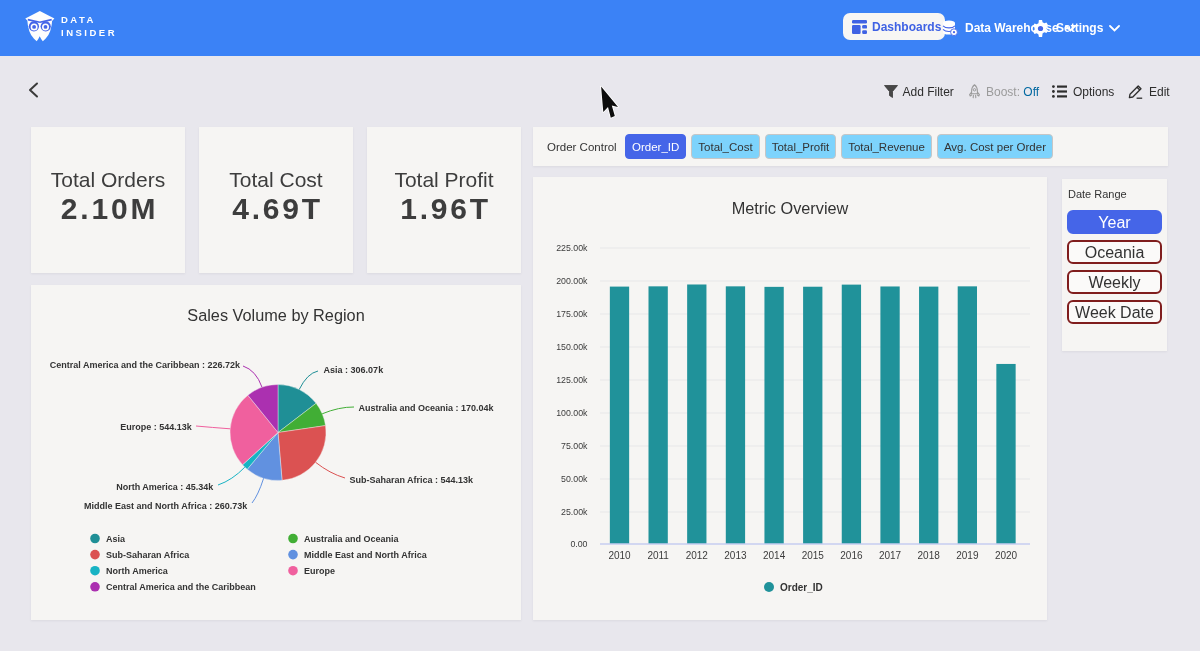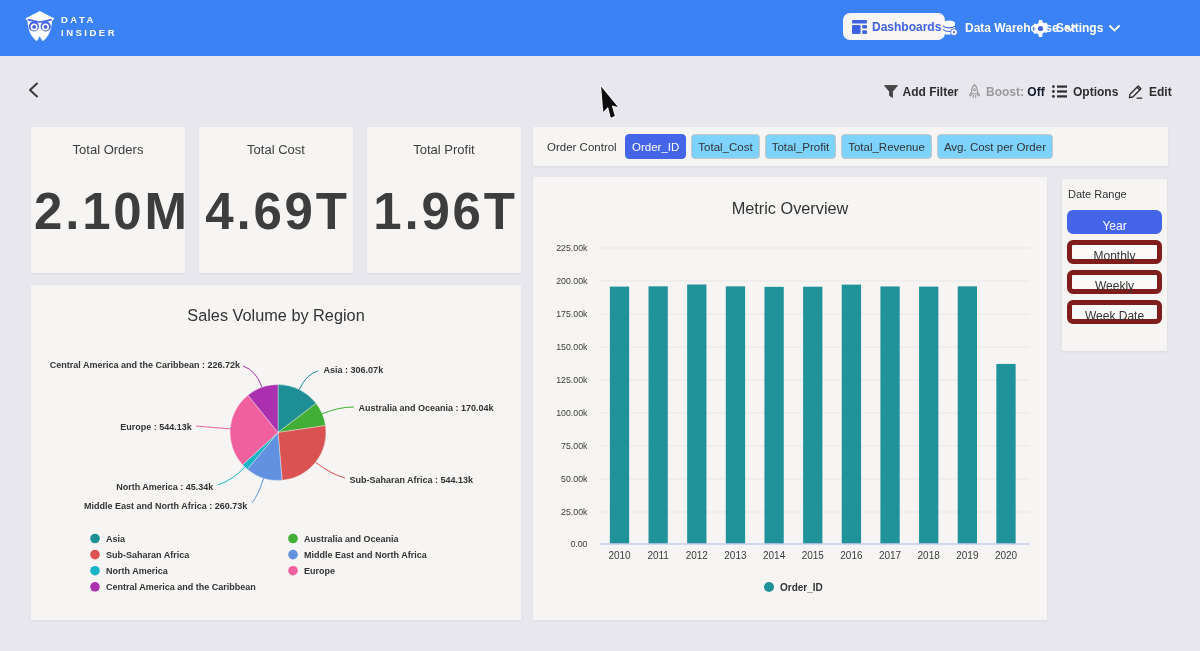--- a/index.html
+++ b/index.html
@@ -8,28 +8,28 @@
 .hdr { position:absolute; left:0; top:0; width:1200px; height:56px; background:#3b82f6; }
 .logo-txt { position:absolute; left:61px; top:13px; color:#fff; font-weight:bold; font-size:9.5px; letter-spacing:2.5px; line-height:13px; }
 .navbtn { position:absolute; left:823px; top:13px; width:102px; height:27px; background:#f7f6f4; border-radius:7px; display:flex; align-items:center;margin-left:20px; }
 .navbtn span { color:#3f62e4; font-size:12px; font-weight:bold; margin-left:5px; }
 .navitem { position:absolute; top:0; height:56px; display:flex; align-items:center; color:#fff; font-size:12px; font-weight:bold; }
 .navitem svg.ic { margin-right:7px; }
 .caret { margin-left:6px; }
 .trow { position:absolute; left:0; top:56px; width:1200px; height:69px; }
 .back { position:absolute; left:28px; top:26px; }
 .ptitle { position:absolute; left:59px; top:24px; font-size:20px; color:#333; }
-.tool { position:absolute; top:27px; height:17px; display:flex; align-items:center; font-size:12px; font-weight:bold; color:#2d2d2d; }
+.tool { position:absolute; top:27px; height:17px; display:flex; align-items:center; font-size:12px; font-weight:normal; color:#2d2d2d; }
 .card { position:absolute; background:#f6f5f3; box-shadow:0 1px 2px rgba(60,60,90,0.08); }
 .kpi { width:154px; height:146px; text-align:center; }
-.kpi .lab { margin-top:15px; font-size:13px; color:#3d3d3d; }
-.kpi .num { margin-top:25px; font-size:51px; font-weight:bold; color:#3d3d3d; letter-spacing:2.8px; text-indent:3px; }
+.kpi .lab { margin-top:41px; font-size:21px; color:#3d3d3d; }
+.kpi .num { font-size:30px; font-weight:bold; color:#3d3d3d; letter-spacing:2.8px; text-indent:3px; }
 .chip { height:25px; border:1px solid #c6c6c6; border-radius:4px; background:#7dd3fc; color:#333; font-size:11.5px; display:inline-flex; align-items:center; padding:0 6px; margin-right:5px; }
 .chip.sel { background:#4565e8; border-color:#4565e8; color:#fff; }
-.dbtn { position:absolute; left:5px; width:95px; height:24px; border:5px solid #7f1d1d; border-radius:6px; background:#fbfaf9; color:#333; font-size:12px; text-align:center; line-height:22px; }
+.dbtn { position:absolute; left:5px; width:95px; height:24px; border:2px solid #7f1d1d; border-radius:6px; background:#fbfaf9; color:#333; font-size:16px; text-align:center; line-height:22px; }
 .dbtn.sel { background:#4565e8; border-color:#4565e8; color:#fff; }
 </style>
 </head>
 <body>
 <div class="hdr">
  <svg style="position:absolute;left:24px;top:8px" width="34" height="38" viewBox="0 0 34 38">
   <path d="M3.2,11 Q3.9,25 10,30.8 L12.7,33.2 Q14.6,31 15.7,28.3 Q16.9,31 18.8,33.2 L21.5,30.8 Q27.6,25 28.3,11 Z" fill="#fdfdfd"></path>
   <path d="M1.3,10.6 L15.8,2.9 L30.4,10.4 L15.8,25.8 Z" fill="#fdfdfd"></path>
   <circle cx="9.9" cy="18.3" r="5.1" fill="#4565e8"></circle>
   <circle cx="21.7" cy="18.3" r="5.1" fill="#4565e8"></circle>
@@ -83,21 +83,21 @@
         <path d="M0.5,0.5 h13 l-5,6 v6 l-3,-2 v-4 Z" fill="#474747" stroke="#3a3a3a" stroke-width="0.8"></path>
       </svg>
   <span>Add Filter</span>
  </div>
  <div class="tool" style="left:968px;color:#9b9b9b">
   <svg width="13" height="15" viewBox="0 0 13 15" style="margin-right:5px">
    <path d="M6.5,0.8 Q9.4,3 9.4,7.2 L9.4,9.8 L3.6,9.8 L3.6,7.2 Q3.6,3 6.5,0.8 Z M3.6,8.2 L1.6,10.6 L2.2,12 L3.6,11 M9.4,8.2 L11.4,10.6 L10.8,12 L9.4,11 M5.4,11.4 L5.2,13.6 M7.6,11.4 L7.8,13.6" stroke="#9b9b9b" stroke-width="1.1" fill="none" stroke-linecap="round" stroke-linejoin="round"></path>
    <circle cx="6.5" cy="5.8" r="1.2" fill="none" stroke="#9b9b9b" stroke-width="1"></circle>
   </svg>
   <span>Boost:&nbsp;</span>
-      <span style="color:#0f172a">Off</span>
+      <span style="color:#0369a1">Off</span>
  </div>
  <div class="tool" style="left:1051.5px">
   <svg width="15" height="13" viewBox="0 0 15 13" style="margin-right:6.5px">
    <circle cx="1.4" cy="1.6" r="1.4" fill="#2d2d2d"></circle>
         <rect x="5" y="0.5" width="10" height="2.2" fill="#2d2d2d"></rect>
    <circle cx="1.4" cy="6.5" r="1.4" fill="#2d2d2d"></circle>
         <rect x="5" y="5.4" width="10" height="2.2" fill="#2d2d2d"></rect>
    <circle cx="1.4" cy="11.4" r="1.4" fill="#2d2d2d"></circle>
         <rect x="5" y="10.3" width="10" height="2.2" fill="#2d2d2d"></rect>
   </svg>
@@ -125,21 +125,21 @@
   </div>
 <div class="card" style="left:533px;top:127px;width:635px;height:39px">
  <div style="position:absolute;left:14px;top:13.5px;font-size:11.5px;color:#333">Order Control</div>
  <div style="position:absolute;left:92px;top:7px;white-space:nowrap">
   <span class="chip sel">Order_ID</span><span class="chip">Total_Cost</span><span class="chip">Total_Profit</span><span class="chip">Total_Revenue</span><span class="chip">Avg. Cost per Order</span>
  </div>
 </div>
 <div class="card" style="left:1062px;top:179px;width:105px;height:172px">
  <div style="position:absolute;left:6px;top:9px;font-size:11px;color:#333">Date Range</div>
  <div class="dbtn sel" style="top:31px">Year</div>
- <div class="dbtn" style="top:61px">Monthly</div>
+ <div class="dbtn" style="top:61px">Oceania</div>
  <div class="dbtn" style="top:91px">Weekly</div>
  <div class="dbtn" style="top:121px">Week Date</div>
 </div>
 <svg style="position:absolute;left:600px;top:86px" width="22" height="34" viewBox="0 0 22 34">
  <path d="M1.1,0.6 L3.3,26 L8,21 L10.8,31.7 L14.8,29.9 L11.8,19.6 L18,20.9 Z" fill="#0d0d0d" stroke="#fff" stroke-width="1.7" stroke-linejoin="round" paint-order="stroke"></path>
 </svg>
 <div class="card" style="left:533px;top:177px;width:514px;height:443px">
 <svg width="514" height="443" viewBox="0 0 514 443" font-family="Liberation Sans, sans-serif">
 <text x="257" y="37" font-size="16.3" fill="#333" text-anchor="middle">Metric Overview</text>
 <line x1="67" y1="71" x2="497" y2="71" stroke="#e7e7e8" stroke-width="1"></line>

